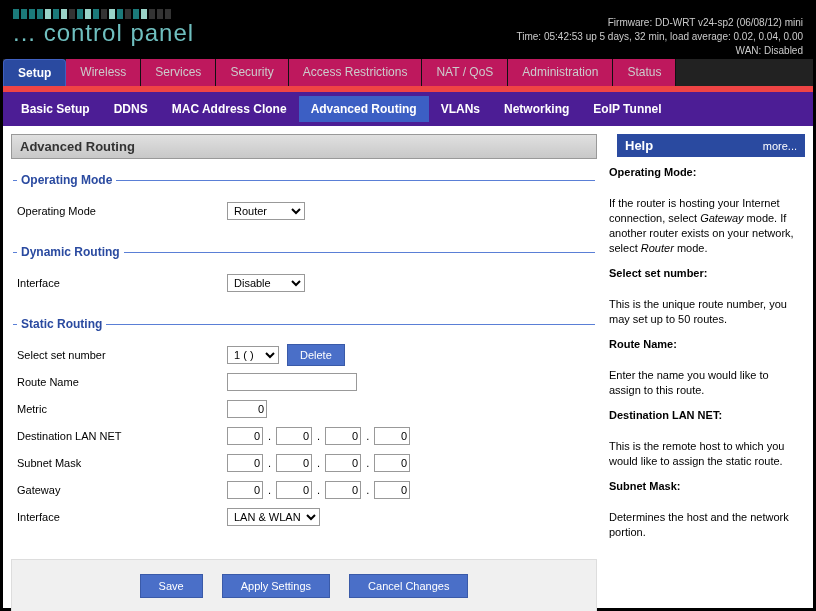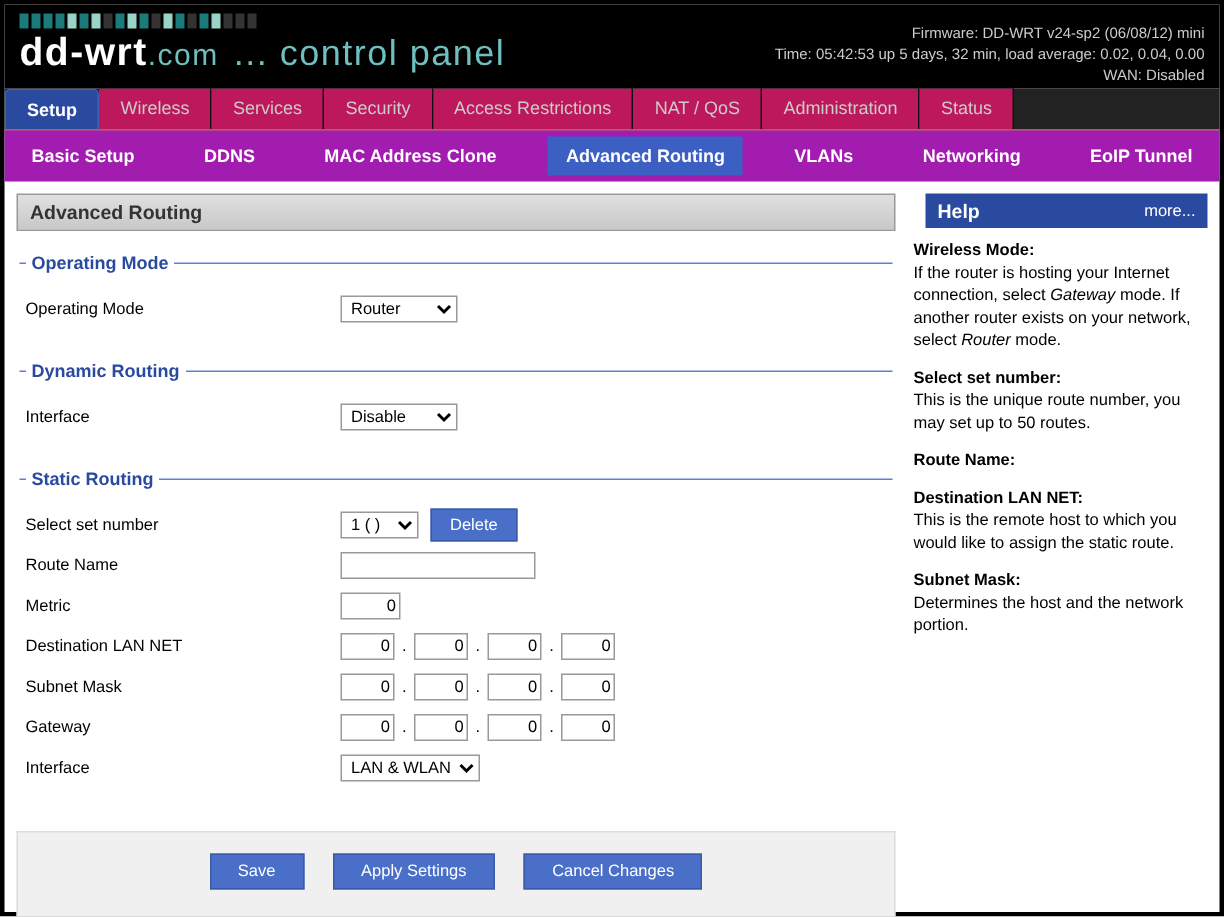--- a/index.html
+++ b/index.html
@@ -8,24 +8,24 @@
 .header { background: #000; color: #fff; height: 56px; position: relative; padding: 6px 10px 0 10px; }
 .bars { display: flex; gap: 2px; margin-bottom: 2px; }
 .bars span { display: inline-block; width: 6px; height: 10px; background: #1b7a7a; }
 .bars span.g { background: #9ad3c8; }
 .bars span.o { background: #333; }
 .logo { display: flex; align-items: baseline; gap: 10px; margin-top:-2px;}
 .logo-main { font-size: 26px; font-weight: bold; letter-spacing: 1px; color: #fff; font-family: Arial; }
 .logo-main .com { color: #6fbfbf; font-weight: normal; font-size: 20px; }
 .logo-sub { color: #6fbfbf; font-size: 24px; letter-spacing: 1px; font-family: Arial; font-weight:300;}
 .hstatus { position: absolute; right: 10px; top: 13px; text-align: right; font-size: 10px; line-height: 14px; color: #ccc; }
-.mainnav { background: #222; display: flex; border-bottom: 1px solid #ef4444; }
+.mainnav { background: #222; display: flex; border-bottom: 6px solid #ef4444; }
 .mainnav a { display: block; padding: 6px 14px; color: #ccc; text-decoration: none; font-size: 12px; border-right: 1px solid #111; background:#be185d; }
 .mainnav a.active { background: #2a4aa0; color: #fff; font-weight: bold; border: 1px solid #4060c0; border-bottom:none; border-top-left-radius:4px; border-top-right-radius:4px;}
-.subnav { background: #a21caf; display: flex; padding: 4px 6px; gap: 0; justify-content: space-between; }
+.subnav { background: #4c1d95; display: flex; padding: 4px 6px; gap: 0; }
 .subnav a { display: block; padding: 6px 12px; color: #fff; text-decoration: none; font-size: 12px; font-weight: bold; }
 .subnav a.active { background: #3c5fc4; }
 .content { display: flex; padding: 8px; gap: 8px; }
 .left { flex: 1; }
 .right { width: 200px; }
 .titlebar { background: linear-gradient(#e0e0e0,#c8c8c8); border: 1px solid #999; padding: 4px 8px; font-weight: bold; font-size: 13px; color: #333; }
 .helpbar { background: #2a4aa0; color: #fff; padding: 4px 8px; font-weight: bold; font-size: 13px; display:flex; justify-content:space-between; align-items:center;margin-left:12px;}
 .helpbar a { color: #fff; font-weight: normal; font-size: 11px; text-decoration:none;}
 fieldset { border: none; border-top: 1px solid #5a7fd6; margin: 14px 2px 0 2px; padding: 8px 4px 4px 4px; }
 legend { color: #2a4aa0; font-weight: bold; font-size: 12px; padding: 0 4px; }
@@ -39,21 +39,21 @@
 .metric { width: 40px; text-align: right; }
 .dot { padding: 0 1px; }
 .btn { background: #4a6fc8; color: #fff; border: 1px solid #3a5aa8; padding: 4px 12px; font-size: 11px; cursor: pointer; }
 .btn-del { margin-left: 4px; }
 .actions { text-align: center; margin-top: 22px; padding: 14px 0 18px 0; background: #f0f0f0; border:1px solid #ddd;}
 .actions .btn { margin: 0 8px; padding: 5px 18px; }
 .show-rt { margin-left: 210px; margin-top: 6px; }
 .help-body { padding: 8px 4px; font-size: 11px; color: #000; line-height: 15px; }
 .help-body dt { font-weight: bold; margin-top: 10px; }
 .help-body dt:first-child { margin-top: 0; }
-.help-body dd { margin: 0 0 6px 0; }
+.help-body dd { margin: 16px 0 6px 0; }
 em { font-style: italic; }
 </style>
 </head>
 <body>
 <div class="wrap">
 
 <div class="header">
   <div class="bars">
     <span></span>
         <span></span>
@@ -70,21 +70,20 @@
         <span class="g"></span>
         <span></span>
         <span class="o"></span>
         <span></span>
         <span class="g"></span>
         <span class="o"></span>
         <span class="o"></span>
         <span class="o"></span>
   </div>
   <div class="logo">
-    <span class="logo-main"><span>dd-wrt</span><span class="com">.com</span></span>
     <span class="logo-sub">... control panel</span>
   </div>
   <div class="hstatus">
     <div>Firmware: DD-WRT v24-sp2 (06/08/12) mini</div>
     <div>Time: 05:42:53 up 5 days, 32 min, load average: 0.02, 0.04, 0.00</div>
     <div>WAN: Disabled</div>
   </div>
 </div>
 
 <div class="mainnav">
@@ -212,25 +211,26 @@
     </div>
   </div>
 
   <div class="right">
     <div class="helpbar">
       <span>Help</span>
       <a href="#">more...</a>
     </div>
     <div class="help-body">
       <dl id="help-dl">
-            <dt>Wireless Mode:</dt>
+            <dt>Operating Mode:</dt>
             <dd>If the router is hosting your Internet connection, select <em>Gateway</em> mode. If another router exists on your network, select <em>Router</em> mode.</dd>
             <dt>Select set number:</dt>
             <dd>This is the unique route number, you may set up to 50 routes.</dd>
             <dt>Route Name:</dt>
+            <dd>Enter the name you would like to assign to this route.</dd>
             <dt>Destination LAN NET:</dt>
             <dd>This is the remote host to which you would like to assign the static route.</dd>
             <dt>Subnet Mask:</dt>
             <dd>Determines the host and the network portion.</dd>
           </dl>
     </div>
   </div>
 </div>
 
 </div>

